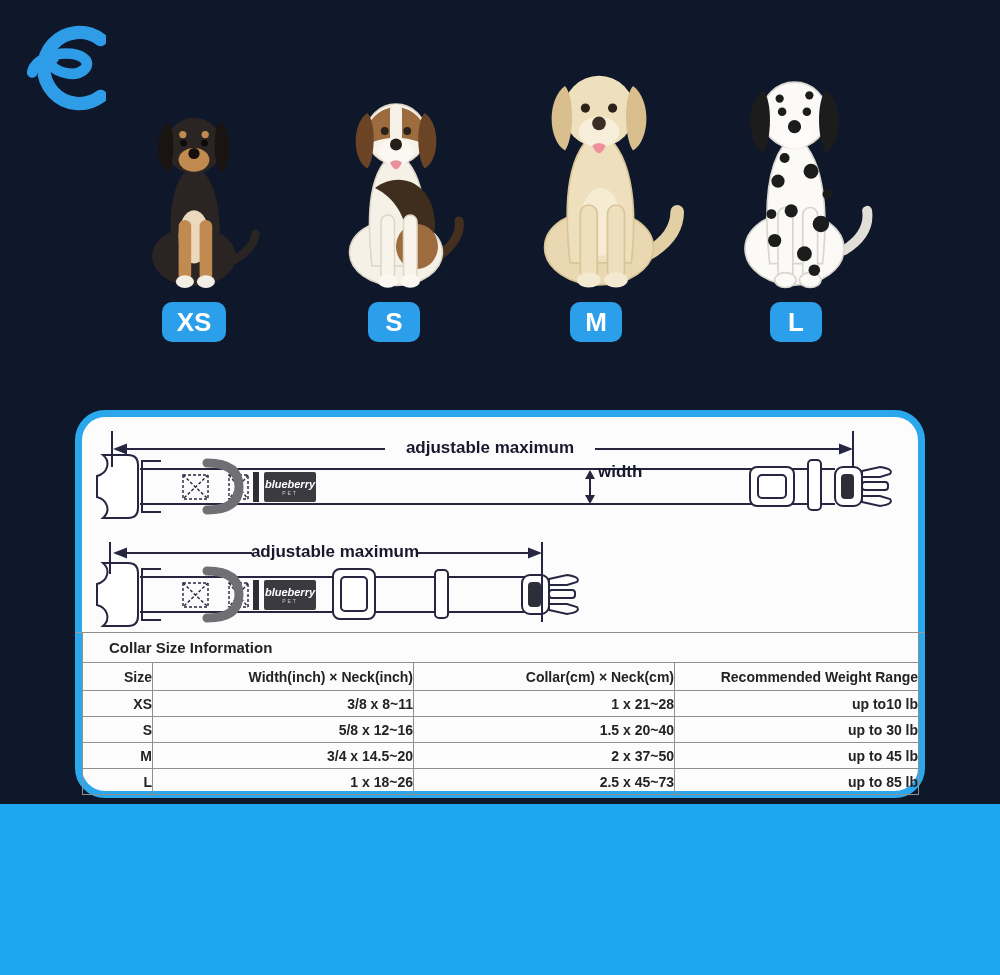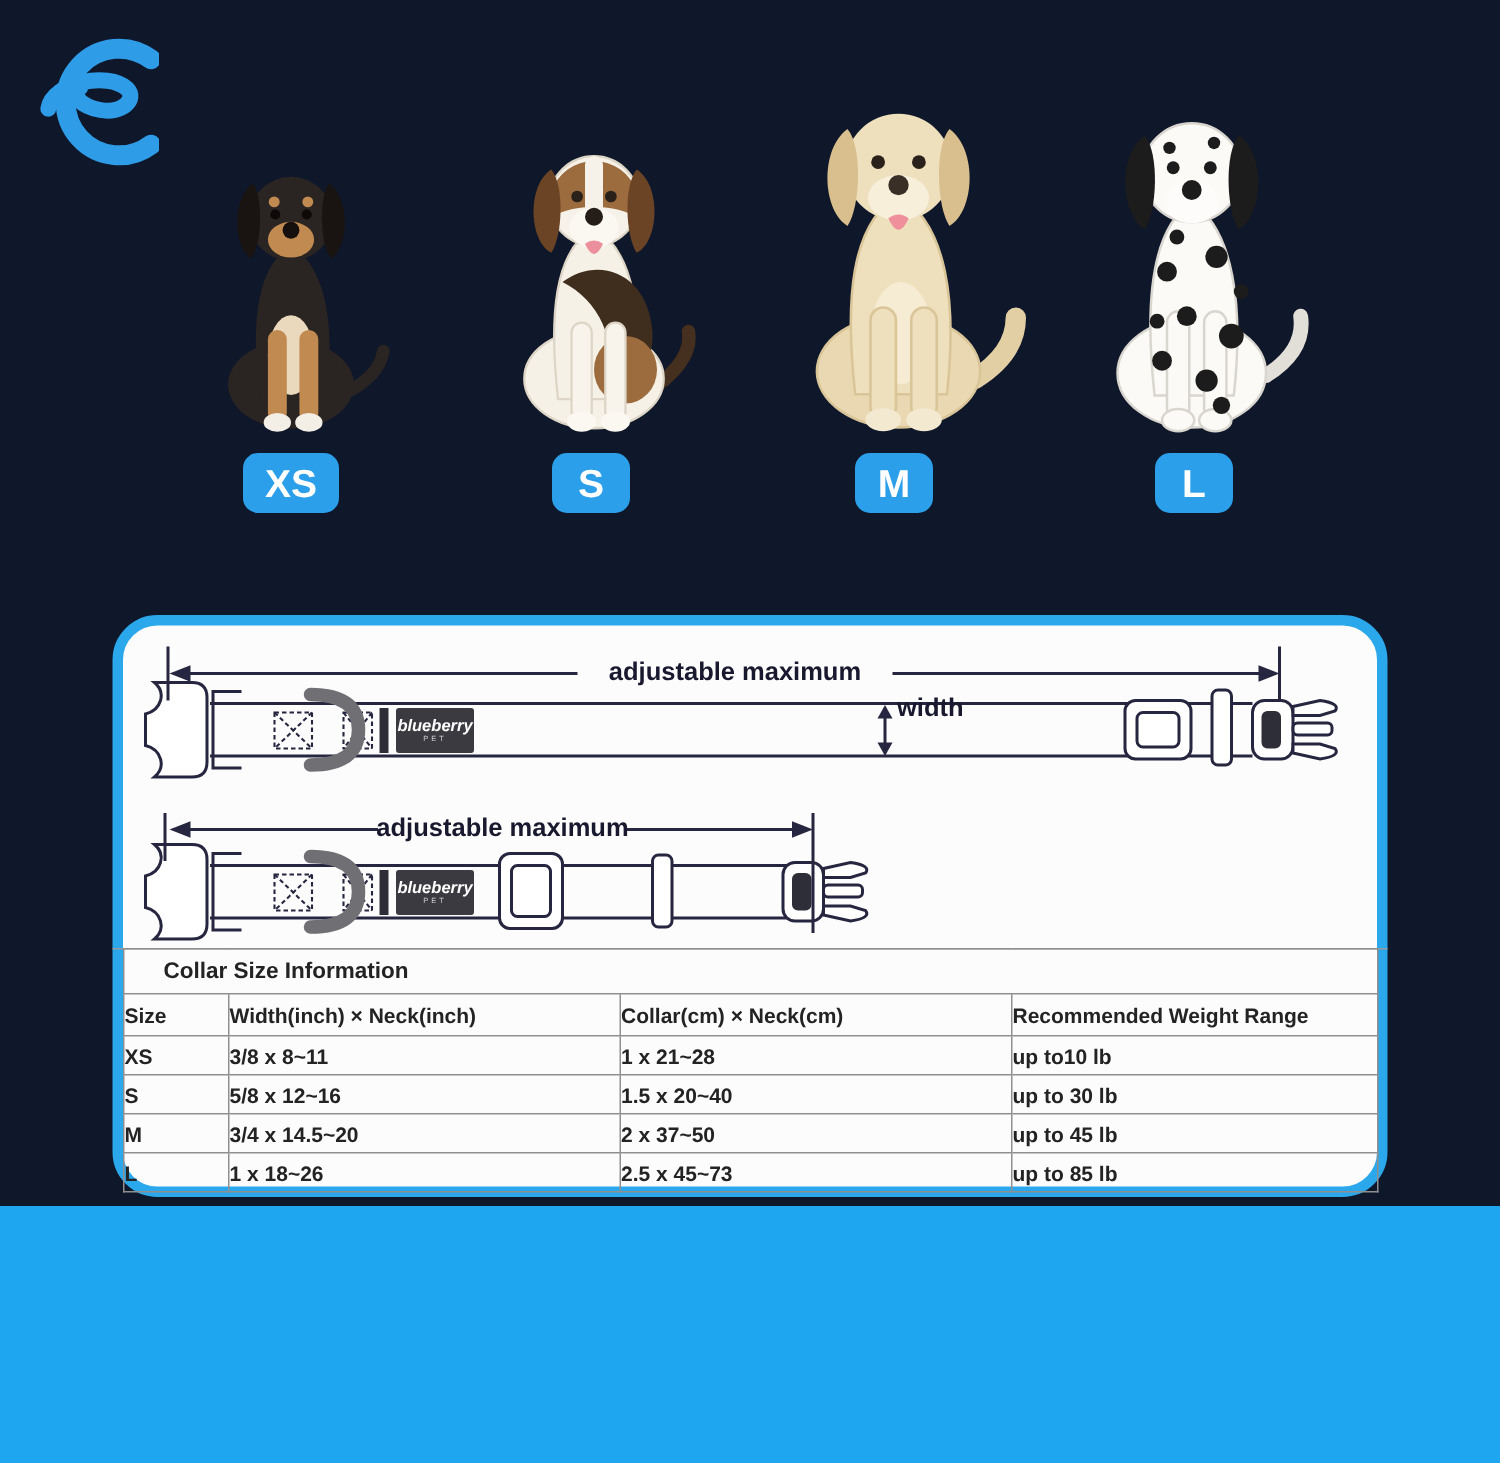--- a/index.html
+++ b/index.html
@@ -27,21 +27,21 @@
                  text-align:center;white-space:nowrap;}
   .collar-label{position:absolute;width:52px;height:24px;display:flex;flex-direction:column;
                 align-items:center;justify-content:flex-end;line-height:1;}
   .brand-script{color:#fff;font-style:italic;font-weight:bold;font-size:11px;}
   .brand-sub{color:#cfcfcf;font-size:5px;letter-spacing:2px;margin-top:1px;}
   .divider{position:absolute;left:-7px;top:215px;width:850px;height:1px;background:#9a9a9a;}
 
   
   .size-table{position:absolute;left:0;top:215px;width:836px;border-collapse:collapse;
               table-layout:fixed;color:#232323;}
-  .size-table td{border:1px solid #8f8f8f;text-align:left;font-size:14px;font-weight:bold;
+  .size-table td{border:1px solid #8f8f8f;text-align:right;font-size:14px;font-weight:bold;
                  padding:0;}
   .size-table td.t-title{text-align:left;padding-left:26px;font-size:15px;height:29px;}
   .size-table tr.t-head td{height:27px;}
   .size-table tr.t-row td{height:25px;}
 
   
   .banner{position:absolute;left:0;top:804px;width:1000px;height:171px;background:#1fa6f1;}
 </style>
 </head>
 <body>

